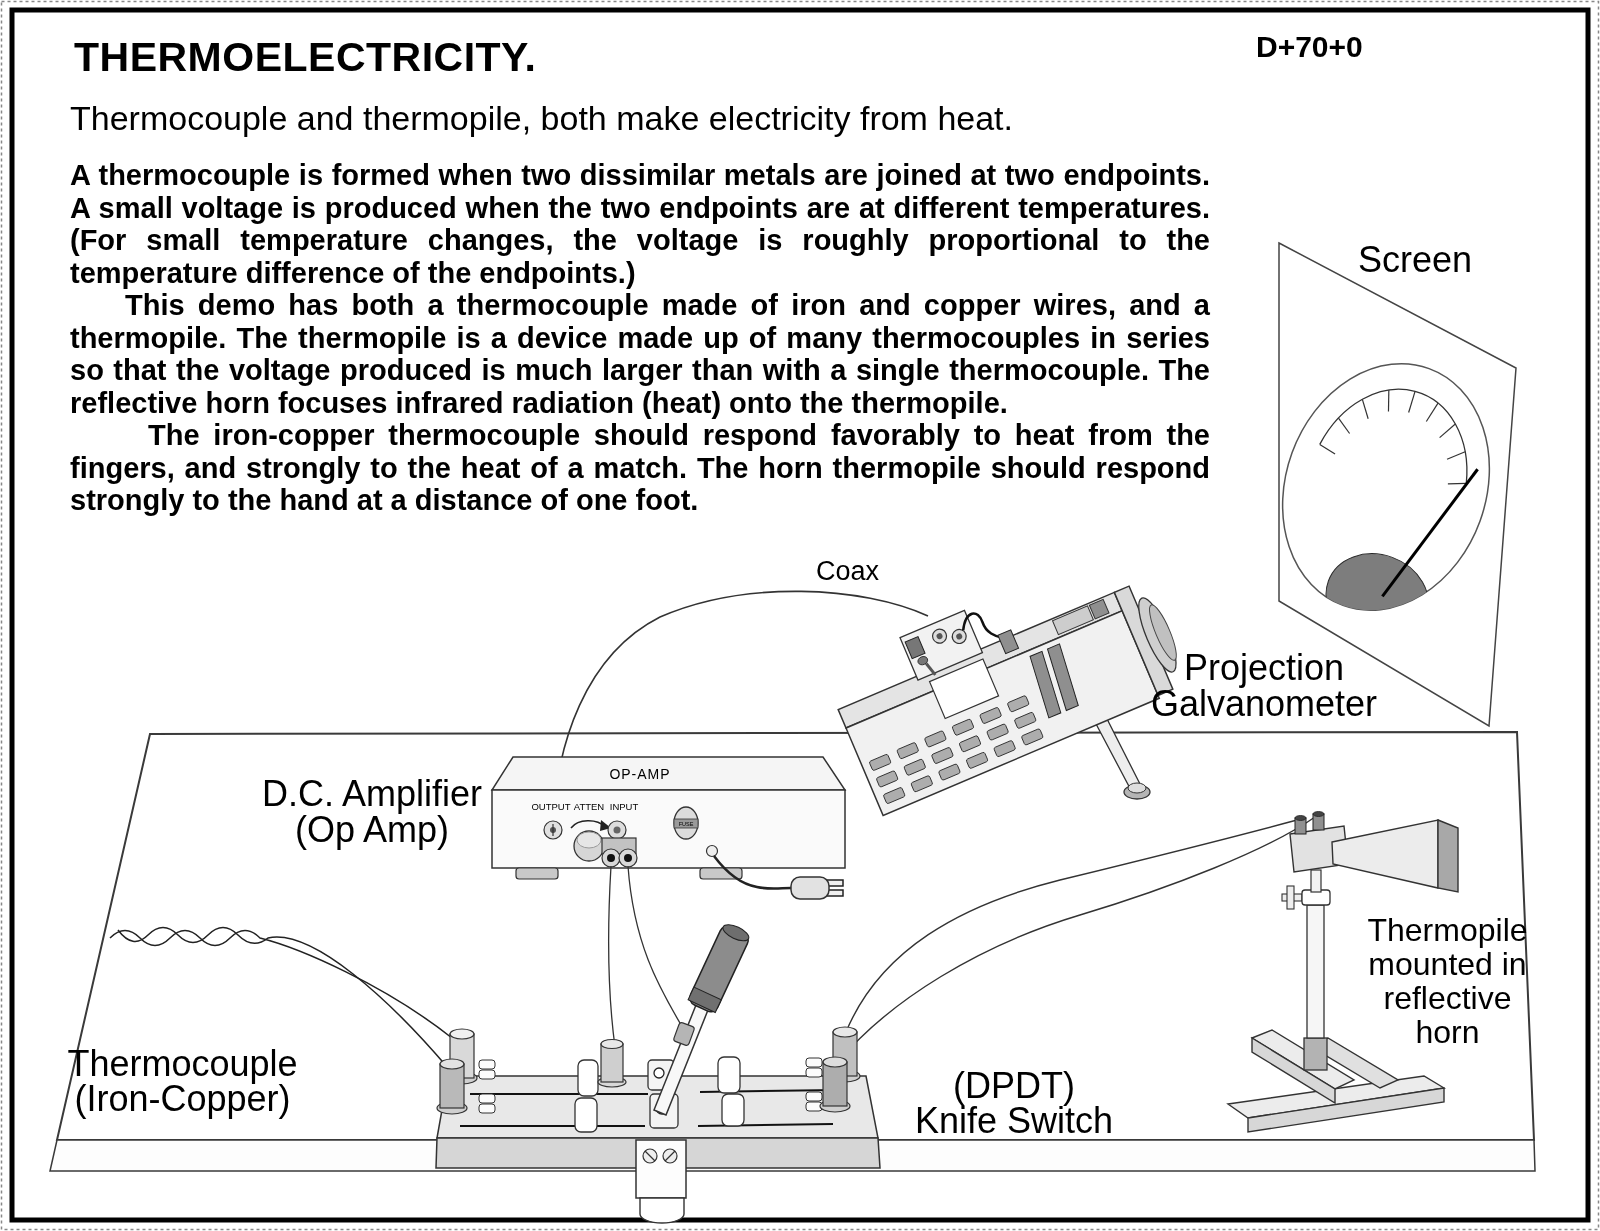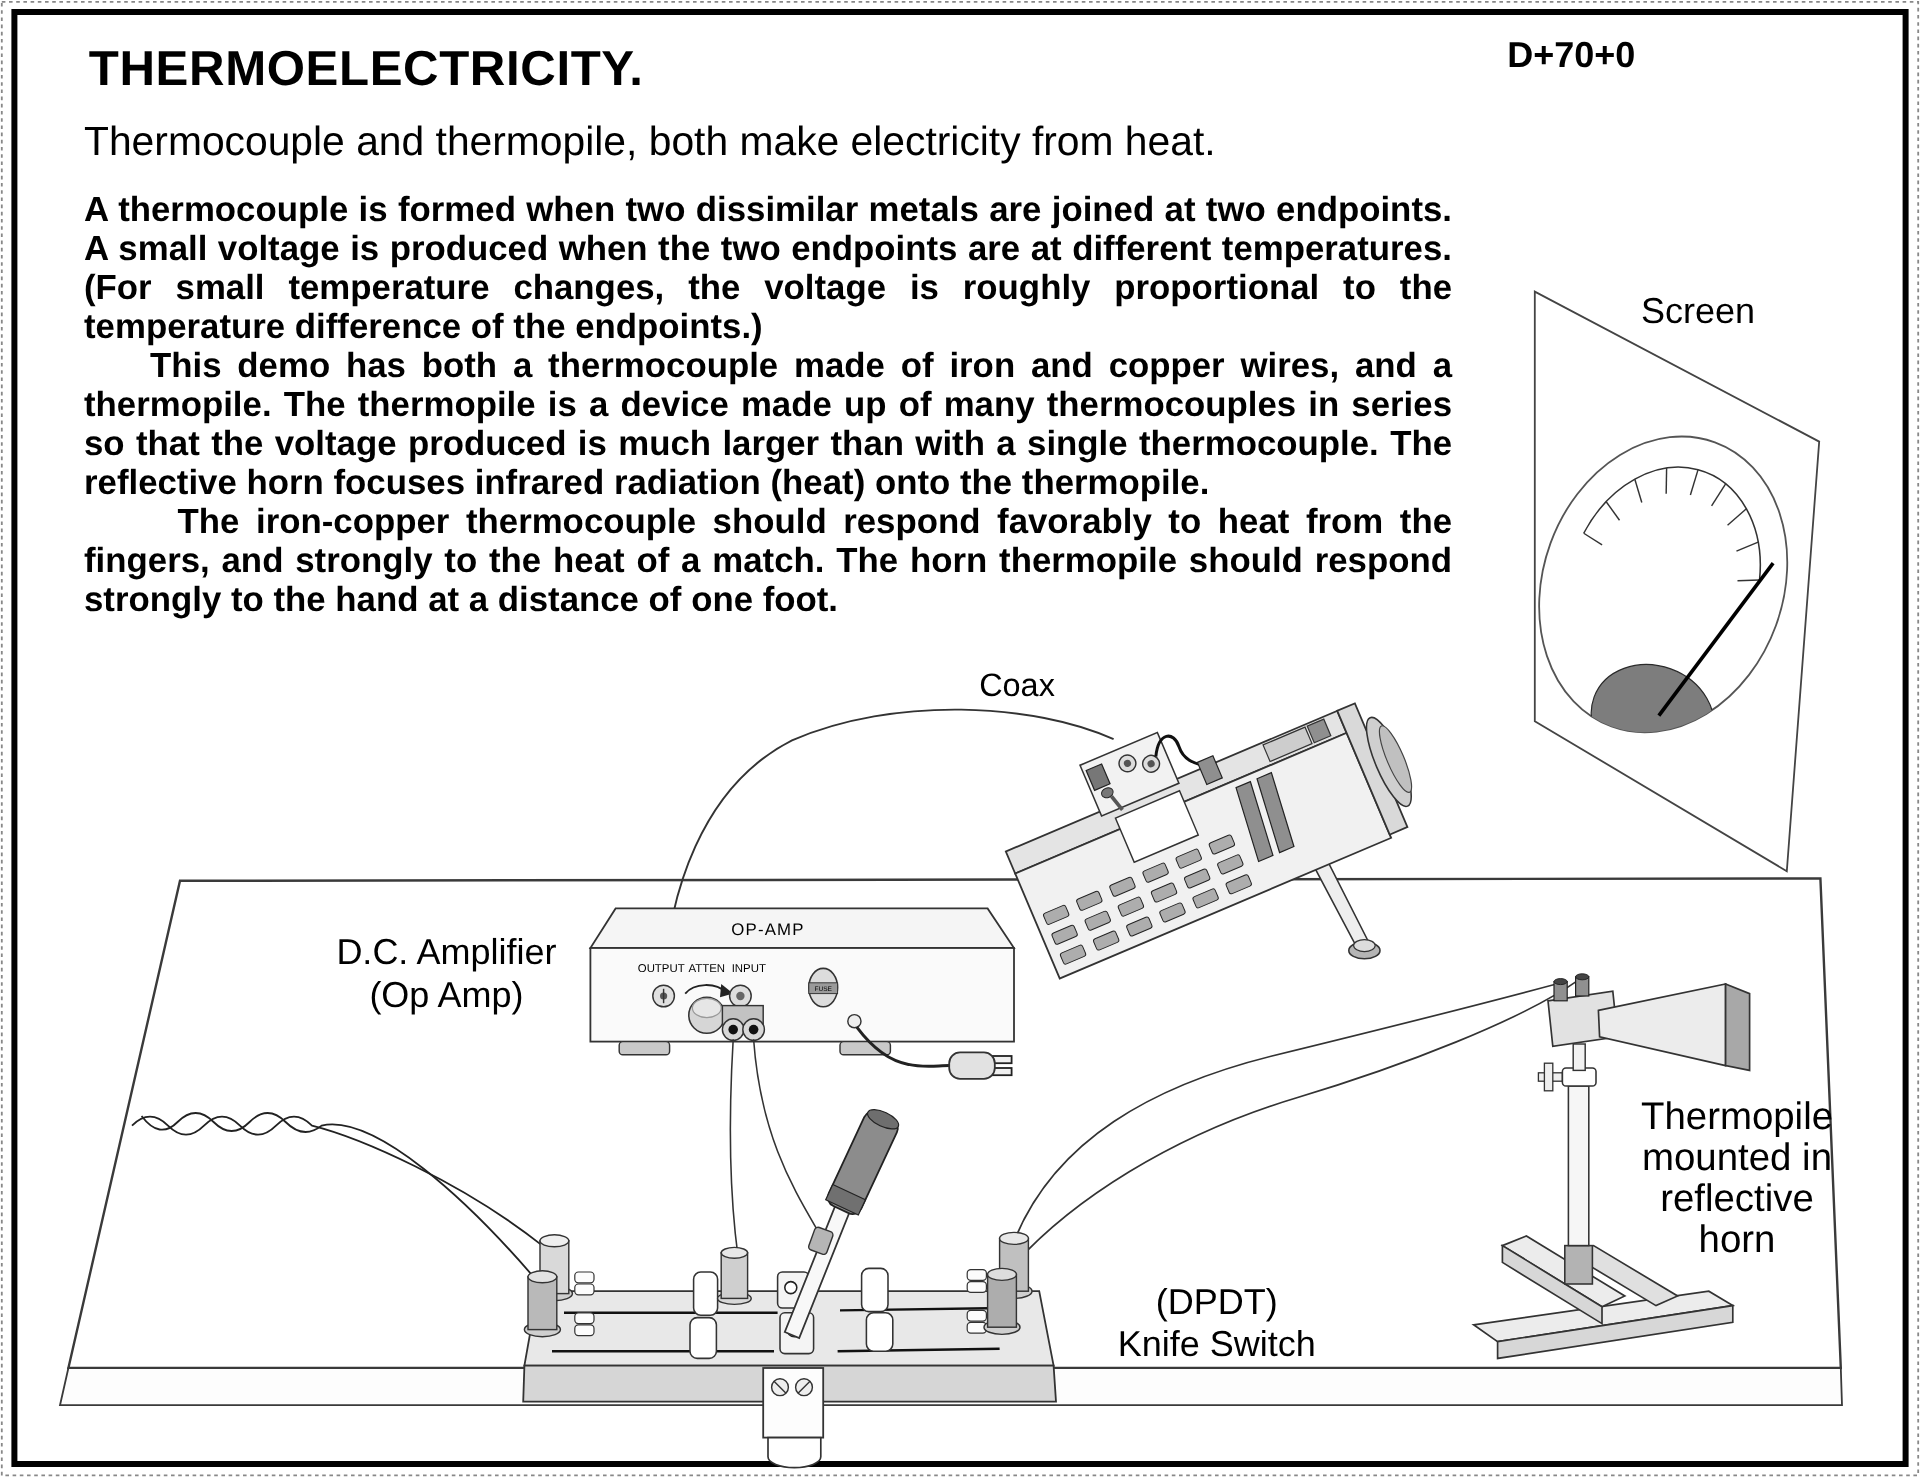--- a/index.html
+++ b/index.html
@@ -12,21 +12,21 @@
   #title { left:74px; top:34px; font-size:41px; font-weight:bold; letter-spacing:0.5px; }
   #code  { left:1256px; top:30px; font-size:30px; font-weight:bold; }
   #subtitle { left:70px; top:99px; font-size:34px; }
   #bodytext {
     position:absolute; left:70px; top:159px; width:1140px;
     font-size:29px; line-height:32.5px; text-align:justify;
   }
   #bodytext p { margin:0;font-weight:bold; }
   #bodytext p.ind1 { text-indent:55px; }
   #bodytext p.ind2 { text-indent:78px; }
-  .diag-lbl { font-size:30px; line-height:36px; }
+  .diag-lbl { font-size:36px; line-height:36px; }
   #lbl-screen { left:1340px; top:242px; width:150px; }
   #lbl-coax { left:816px; top:556px; font-size:27px; }
   #lbl-galv { left:1145px; top:650px; width:238px; }
   #lbl-galv-rating { left:1145px; top:744px; width:238px; font-size:35px; }
   #lbl-amp { left:252px; top:776px; width:240px; }
   #lbl-thermocouple { left:55px; top:1046px; width:255px; line-height:35px; }
   #lbl-knife { left:878px; top:1068px; width:272px; line-height:35px; }
   #lbl-thermopile { left:1330px; top:913px; width:235px; font-size:32px; line-height:34px; }
   svg { position:absolute; left:0; top:0; }
   svg text { font-family:"Liberation Sans", sans-serif; fill:#000; }
@@ -272,26 +272,34 @@
 
   <div id="bodytext">
     <p>A thermocouple is formed when two dissimilar metals are joined at two endpoints.  A small voltage is produced when the two endpoints are at different temperatures.  (For small temperature changes, the voltage is roughly proportional to the temperature difference of the endpoints.)</p>
     <p class="ind1">This demo has both a thermocouple made of iron and copper wires, and a thermopile.  The thermopile is a device made up of many thermocouples in series so that the voltage produced is much larger than with a single thermocouple. The reflective horn focuses infrared radiation (heat) onto the thermopile.</p>
     <p class="ind2">The iron-copper thermocouple should respond favorably to heat from the fingers, and strongly to the heat of a match.  The horn thermopile should respond strongly to the hand at a distance of one foot.</p>
   </div>
 
   <div id="lbl-screen" class="lbl ctr diag-lbl">Screen</div>
   <div id="lbl-coax" class="lbl">Coax</div>
 
+  <div id="lbl-galv" class="lbl ctr diag-lbl">
+    <div>Projection</div>
+    <div>Galvanometer</div>
+  </div>
 
   <div id="lbl-amp" class="lbl ctr diag-lbl">
     <div>D.C. Amplifier</div>
     <div>(Op Amp)</div>
   </div>
 
+  <div id="lbl-thermocouple" class="lbl ctr diag-lbl">
+    <div>Thermocouple</div>
+    <div>(Iron-Copper)</div>
+  </div>
 
   <div id="lbl-knife" class="lbl ctr diag-lbl">
     <div>(DPDT)</div>
     <div>Knife Switch</div>
   </div>
 
   <div id="lbl-thermopile" class="lbl ctr">
     <div>Thermopile</div>
     <div>mounted in</div>
     <div>reflective</div>

